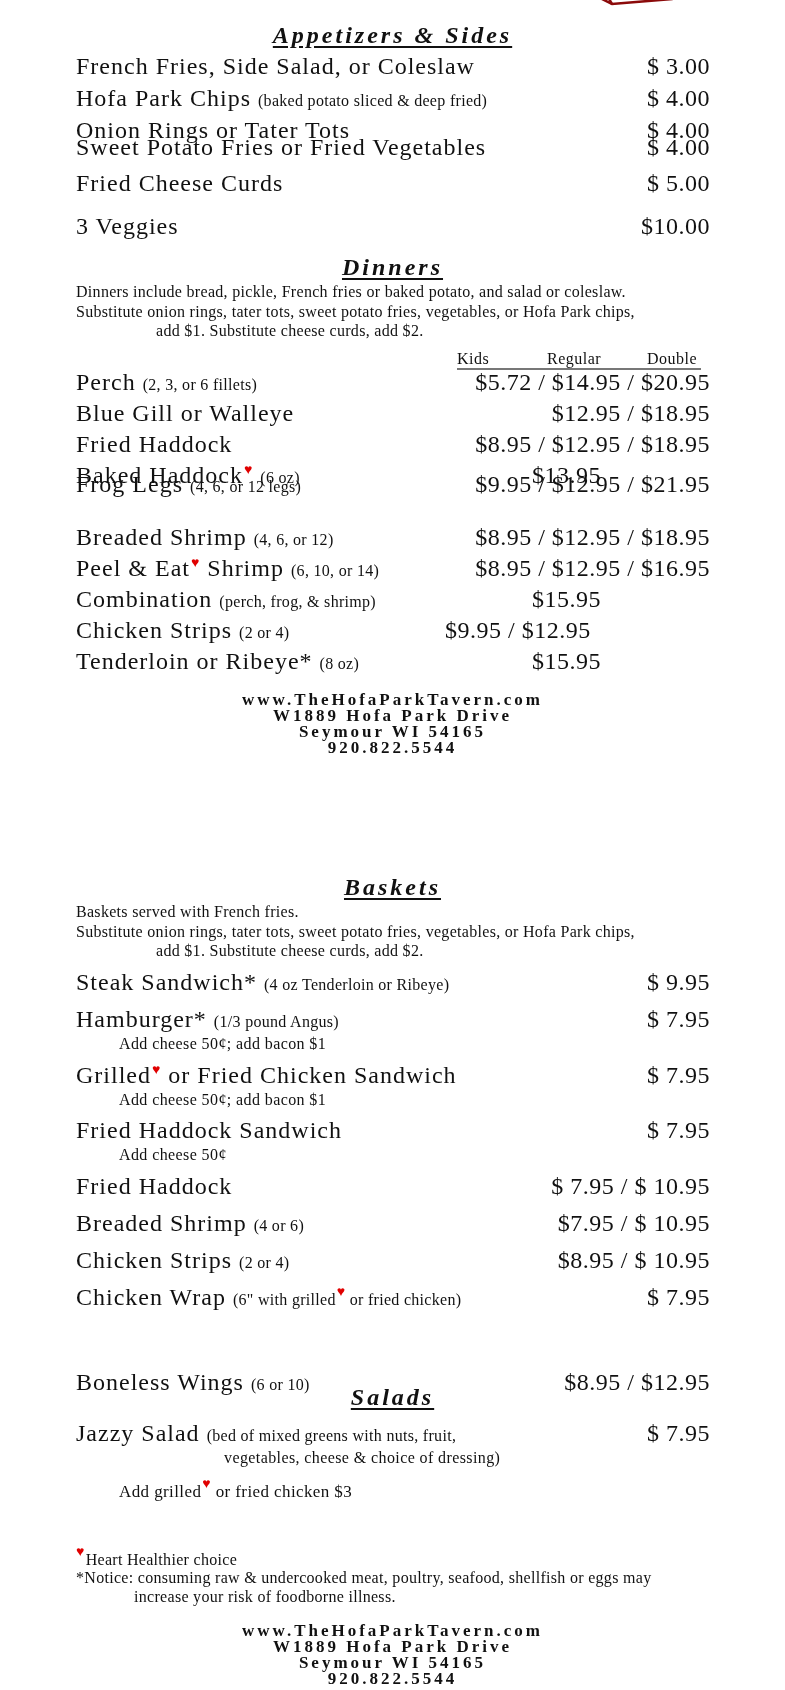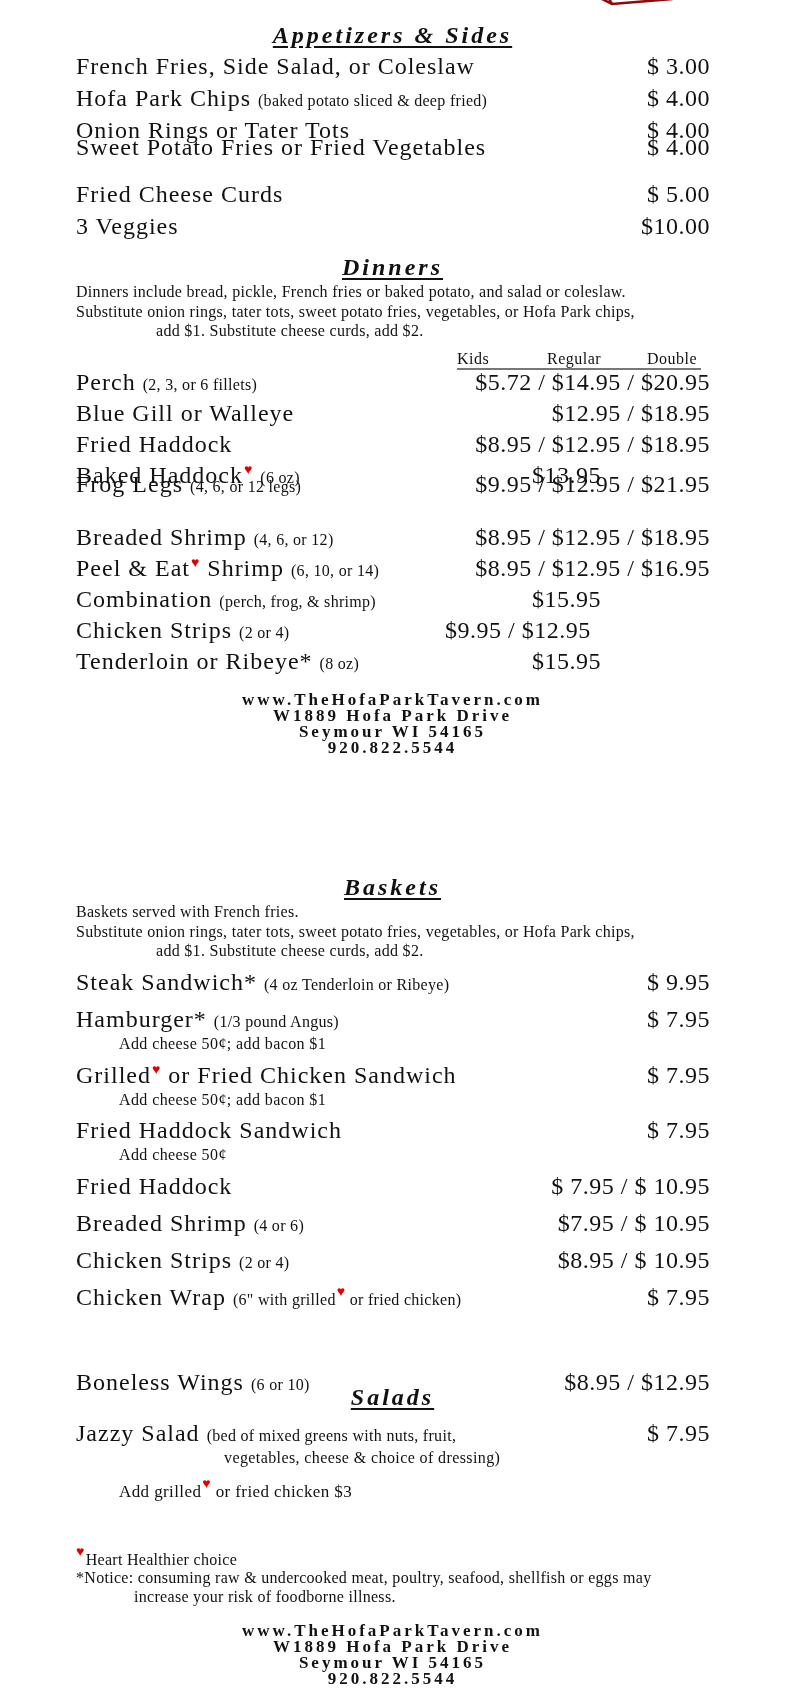--- a/index.html
+++ b/index.html
@@ -67,21 +67,21 @@
   <span class="price">$ 4.00</span>
 </div>
 <div class="row" style="top:117px;">
   <span class="name"><span>Onion Rings or Tater Tots</span></span>
   <span class="price">$ 4.00</span>
 </div>
 <div class="row" style="top:134px;">
   <span class="name"><span>Sweet Potato Fries or Fried Vegetables</span></span>
   <span class="price">$ 4.00</span>
 </div>
-<div class="row" style="top:181px;">
+<div class="row" style="top:170px;">
   <span class="name"><span>Fried Cheese Curds</span></span>
   <span class="price">$ 5.00</span>
 </div>
 <div class="row" style="top:213px;">
   <span class="name"><span>3 Veggies</span></span>
   <span class="price">$10.00</span>
 </div>
 
 <div class="heading" style="top:254px;">Dinners</div>
 <div class="para" style="top:282px;">

